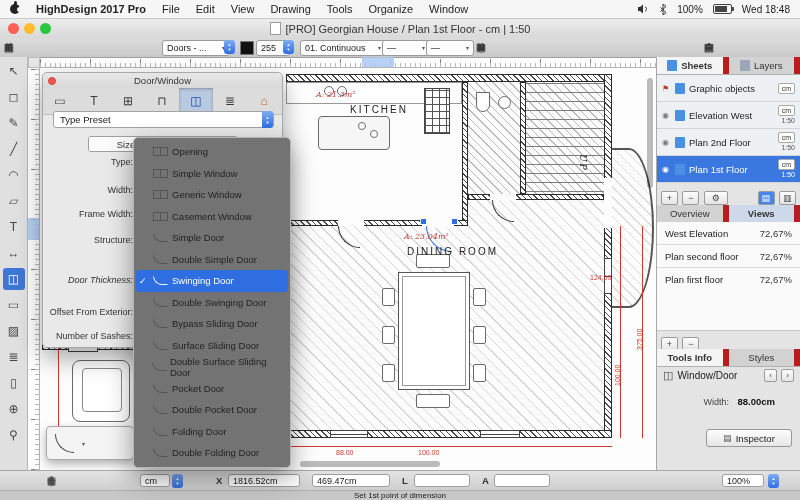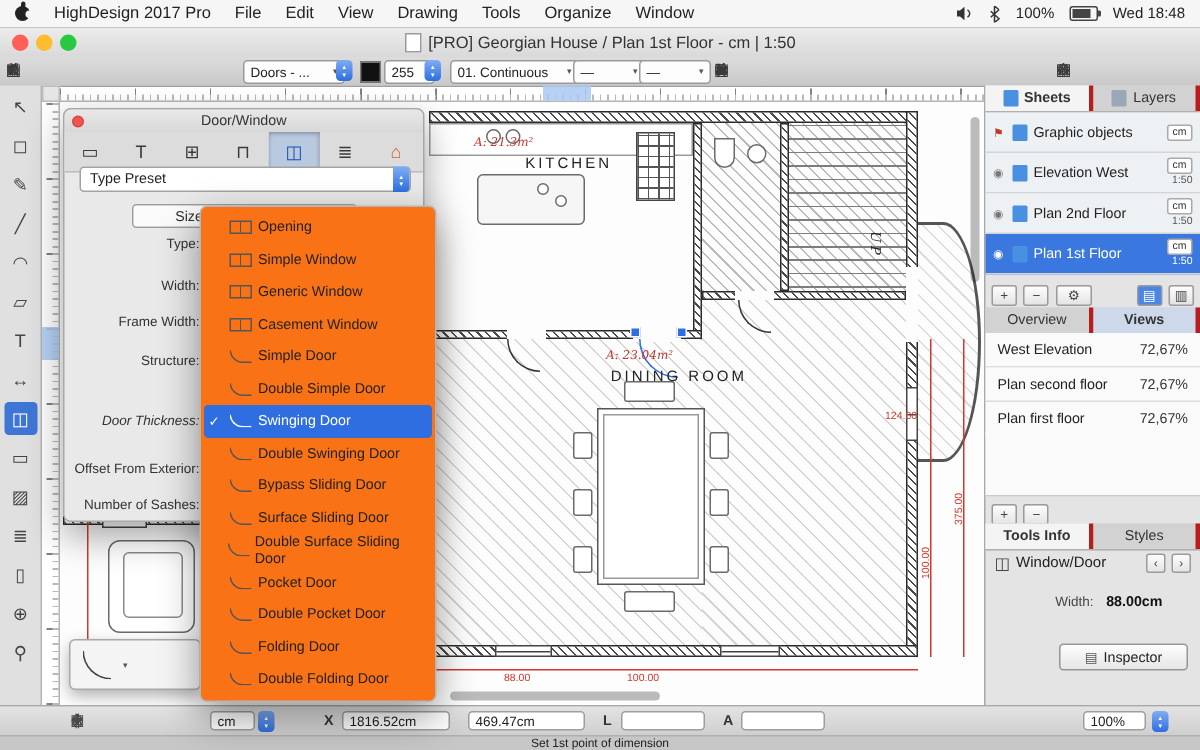--- a/index.html
+++ b/index.html
@@ -7,21 +7,21 @@
        font-family:"Liberation Sans",sans-serif;-webkit-font-smoothing:antialiased;color:#222;}
   .abs{position:absolute;}
   .ni{pointer-events:none;}
 
   
   #menubar{left:0;top:0;width:800px;height:19px;background:#f6f6f6;border-bottom:1px solid #c9c9c9;
            display:flex;align-items:center;padding:0 10px;box-sizing:border-box;font-size:11px;gap:16px;}
   .apple{position:relative;width:10px;height:10px;background:#222;border-radius:50%;flex:0 0 auto;}
   .apple::before{content:"";position:absolute;right:-2px;top:3px;width:5px;height:5px;background:#f6f6f6;border-radius:50%;}
   .apple::after{content:"";position:absolute;top:-3px;left:4px;width:3px;height:4px;background:#222;border-radius:50% 50% 50% 0;}
-  .mb-app{font-weight:normal;}
+  .mb-app{font-weight:bold;}
   .mb-item{color:#222;}
   #mb-right{margin-left:auto;display:flex;align-items:center;gap:10px;font-size:10px;}
   .batt{position:relative;width:17px;height:8px;border:1px solid #444;border-radius:2px;}
   .batt::before{content:"";position:absolute;left:1px;top:1px;bottom:1px;width:12px;background:#444;}
   .batt::after{content:"";position:absolute;right:-3px;top:2px;width:2px;height:4px;background:#444;border-radius:0 1px 1px 0;}
 
   
   #titlebar{left:0;top:19px;width:800px;height:19px;background:linear-gradient(#ececec,#d9d9d9);
             border-bottom:1px solid #b9b9b9;display:flex;align-items:center;justify-content:center;font-size:11px;color:#333;}
   .tl{position:absolute;top:4px;width:11px;height:11px;border-radius:50%;}
@@ -94,21 +94,21 @@
   #preset{position:absolute;left:10px;top:38px;width:221px;height:17px;background:#fff;border:1px solid #a3a3a3;border-radius:3px;
           box-sizing:border-box;font-size:9.5px;line-height:15px;padding-left:6px;color:#222;}
   #preset .cap{right:0;top:-1px;height:17px;border-radius:0 3px 3px 0;}
   #seg{position:absolute;left:45px;top:63px;width:150px;height:16px;border:1px solid #9e9e9e;border-radius:3px;display:flex;
        overflow:hidden;font-size:9.5px;box-sizing:border-box;}
   .seg-cell{flex:1;display:flex;align-items:center;justify-content:center;background:#d7d7d7;color:#333;}
   .seg-cell.active{background:#fbfbfb;}
   .flabel{position:absolute;left:4px;width:86px;text-align:right;font-size:9px;color:#333;}
 
   
-  #typemenu{left:133px;top:137px;width:156px;background:#f97316;border:1px solid #b5b5b5;border-radius:5px;
+  #typemenu{left:133px;top:137px;width:156px;background:#737373;border:1px solid #b5b5b5;border-radius:5px;
             box-shadow:0 10px 26px rgba(0,0,0,.4);padding:3px 0;z-index:60;}
   .menu-item{display:flex;align-items:center;height:21.5px;padding:0 6px 0 3px;font-size:9.5px;color:#222;margin:0 2px;border-radius:3px;}
   .menu-item .check{width:10px;font-size:9px;color:#fff;visibility:hidden;}
   .menu-item .check::before{content:"✓";}
   .menu-item.selected{background:#2f6ee0;color:#fff;}
   .menu-item.selected .check{visibility:visible;}
   .mi-wrap{width:23px;display:flex;justify-content:center;}
   .mi{width:15px;height:9px;border:1px solid #555;box-sizing:border-box;
       background-image:linear-gradient(90deg,transparent 0 6px,#555 6px 7px,transparent 7px);}
   .menu-item.kind-door .mi{border-color:transparent;border-left:1px solid #555;border-bottom:1px solid #555;
@@ -117,21 +117,21 @@
   .menu-item.selected.kind-door .mi{border-color:transparent;border-left-color:#fff;border-bottom-color:#fff;background-image:none;}
 
   
   #miniwin{left:46px;top:426px;width:88px;height:34px;background:#f4f4f4;border:1px solid #a8a8a8;border-radius:4px;
            box-shadow:0 4px 10px rgba(0,0,0,.3);display:flex;align-items:center;gap:8px;padding:0 8px;box-sizing:border-box;}
   .door-glyph{width:18px;height:18px;border-left:1px solid #444;border-bottom:1px solid #444;border-radius:0 0 0 100%;}
 
   
   #rpanel{left:656px;top:57px;width:144px;height:413px;background:#e4e4e4;border-left:1px solid #a8a8a8;box-sizing:border-box;}
   .rtabs{position:absolute;left:0;right:0;display:flex;height:17px;border-bottom:1px solid #b0b0b0;background:#d2d2d2;font-size:9.5px;}
-  .rtab{flex:1;display:flex;align-items:center;justify-content:center;gap:4px;color:#333;border-right:3px solid #b91c1c;background:#d2d2d2;}
+  .rtab{flex:1;display:flex;align-items:center;justify-content:center;gap:4px;color:#333;border-right:6px solid #b91c1c;background:#d2d2d2;}
   .rtab.active{background:#f4f4f4;font-weight:bold;}
   .sheet-ico{width:10px;height:11px;background:#4a90e2;border-radius:1px;display:inline-block;}
   .sheet-row{height:27px;display:flex;align-items:center;gap:4px;padding:0 5px;border-bottom:1px solid #d4d4d4;
              background:#eef1f4;font-size:9.5px;box-sizing:border-box;}
   .sheet-row .lead{font-size:8px;color:#777;width:9px;}
   .sheet-row.has-pin .lead{color:#c0392b;}
   .sheet-row .nm{flex:1;white-space:nowrap;overflow:hidden;}
   .sheet-row .rcol{display:flex;flex-direction:column;align-items:flex-end;line-height:9px;}
   .cm-chip{border:1px solid #a9a9a9;background:#fff;border-radius:2px;font-size:7px;padding:0 3px;color:#333;}
   .scale-txt{font-size:7px;color:#555;}

